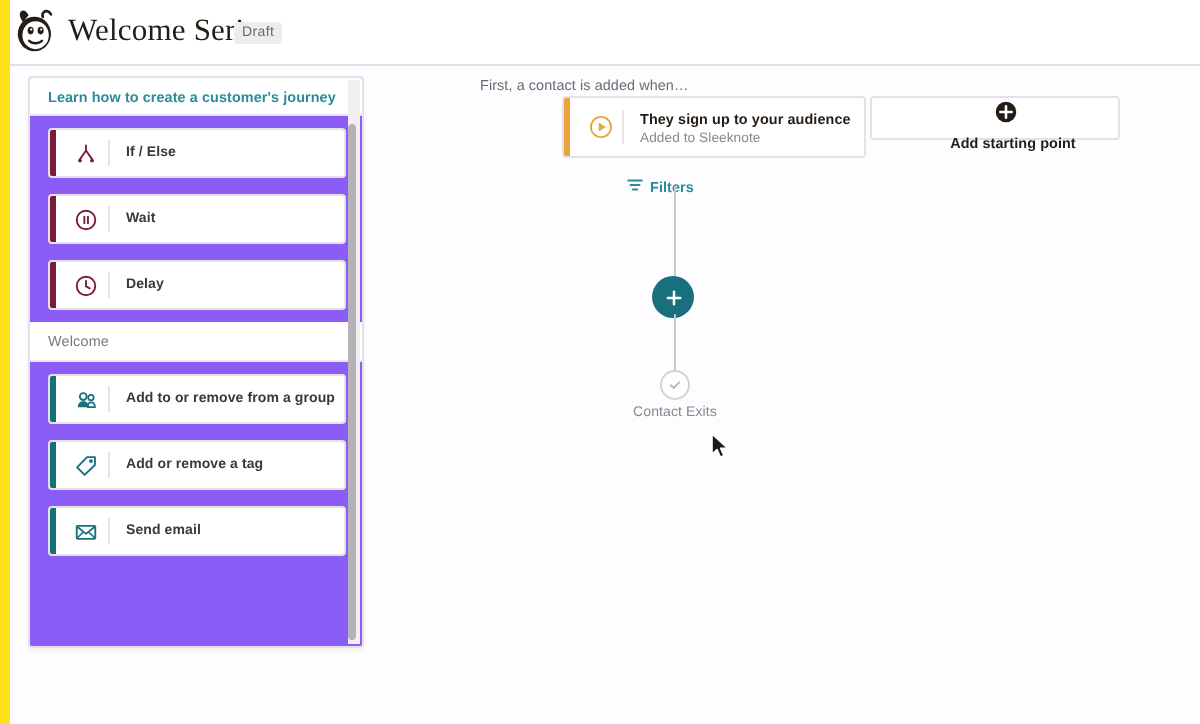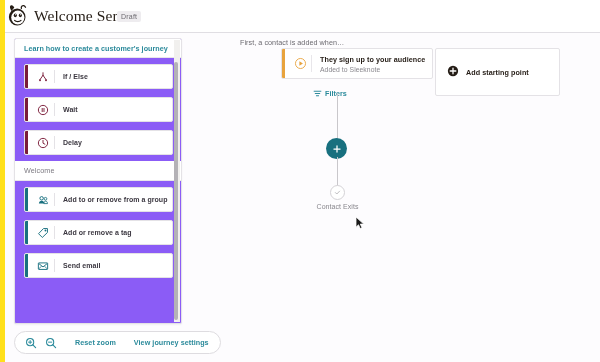--- a/index.html
+++ b/index.html
@@ -230,29 +230,30 @@
     font-size: 6.8px;
     color: #89878d;
     margin-top: 2px;
     letter-spacing: 0.05px;
     white-space: nowrap;
   }
 
   .add-start-btn {
     position: absolute;
     left: 245px; top: 15px;
-    width: 125px; height: 48px;
+    width: 125px; height: 22px;
     background: #ffffff;
     border: 1px solid #e4e2e6;
     border-radius: 2px;
     box-sizing: border-box;
     display: flex;
     align-items: center;
     padding-left: 11px;
     cursor: pointer;
+    flex-direction: column;
   }
   .add-start-btn .lbl {
     margin-left: 7px;
     font-size: 7.2px;
     font-weight: 700;
     color: #241c15;
     letter-spacing: 0.05px;
     white-space: nowrap;
   }
 
@@ -527,40 +528,20 @@
 
     <div class="exit-node">
       <svg width="9" height="9" viewBox="0 0 12 12">
         <path d="M3.2,6.1 L5.1,8.0 L8.8,4.2" fill="none" stroke="#b6b4b8" stroke-width="1.2" stroke-linecap="round" stroke-linejoin="round"></path>
       </svg>
     </div>
     <div class="exit-label">Contact Exits</div>
 
   </div>
 
-  <div class="bottom-bar">
-    <span class="bb-icon">
-      <svg width="12" height="12" viewBox="0 0 14 14">
-        <circle cx="6" cy="6" r="4.2" fill="none" stroke="#2b8a9b" stroke-width="1.2"></circle>
-        <path d="M9.2,9.2 L12.4,12.4" stroke="#2b8a9b" stroke-width="1.3" stroke-linecap="round"></path>
-        <path d="M6,4.1 L6,7.9 M4.1,6 L7.9,6" stroke="#2b8a9b" stroke-width="1.1" stroke-linecap="round"></path>
-      </svg>
-    </span>
-    <span class="bb-icon">
-      <svg width="12" height="12" viewBox="0 0 14 14">
-        <circle cx="6" cy="6" r="4.2" fill="none" stroke="#2b8a9b" stroke-width="1.2"></circle>
-        <path d="M9.2,9.2 L12.4,12.4" stroke="#2b8a9b" stroke-width="1.3" stroke-linecap="round"></path>
-        <path d="M4.1,6 L7.9,6" stroke="#2b8a9b" stroke-width="1.1" stroke-linecap="round"></path>
-      </svg>
-    </span>
-    <span class="bb-gap"></span>
-    <span class="bb-link">Reset zoom</span>
-    <span class="bb-gap"></span>
-    <span class="bb-link">View journey settings</span>
-  </div>
 
   <div class="cursor">
     <svg width="11" height="15" viewBox="0 0 11 15">
       <path d="M1,1 L1,11.2 L3.5,8.8 L5.2,12.6 L7.0,11.8 L5.3,8.1 L8.8,8.1 Z" fill="#1a1a1a" stroke="#ffffff" stroke-width="0.8" stroke-linejoin="round"></path>
     </svg>
   </div>
 
 </div>
 
 </body></html>

